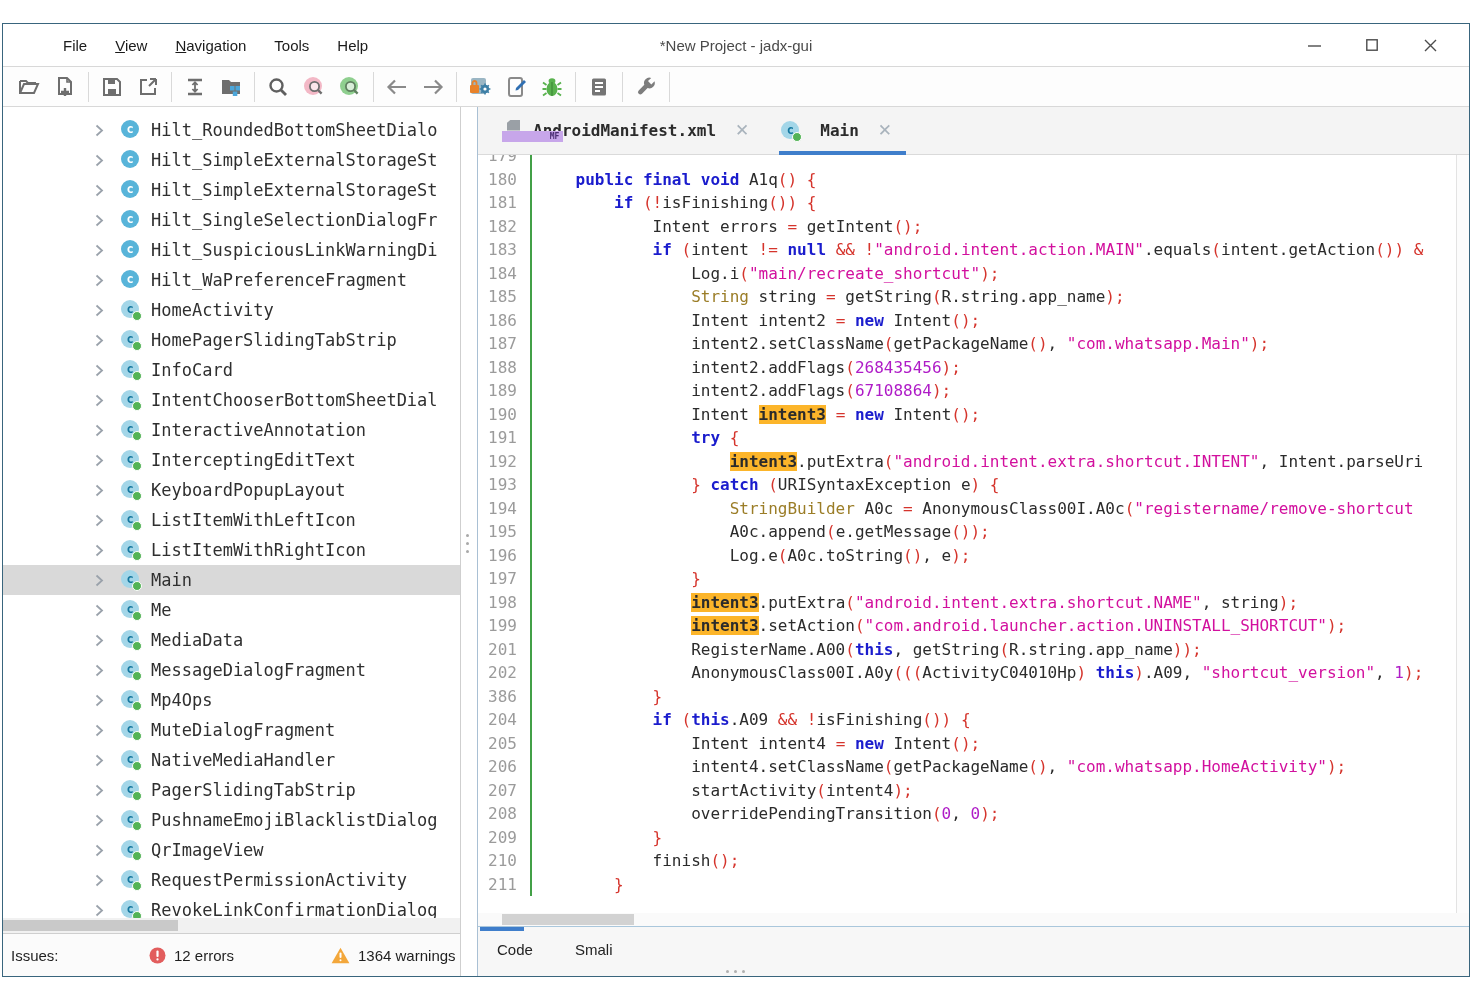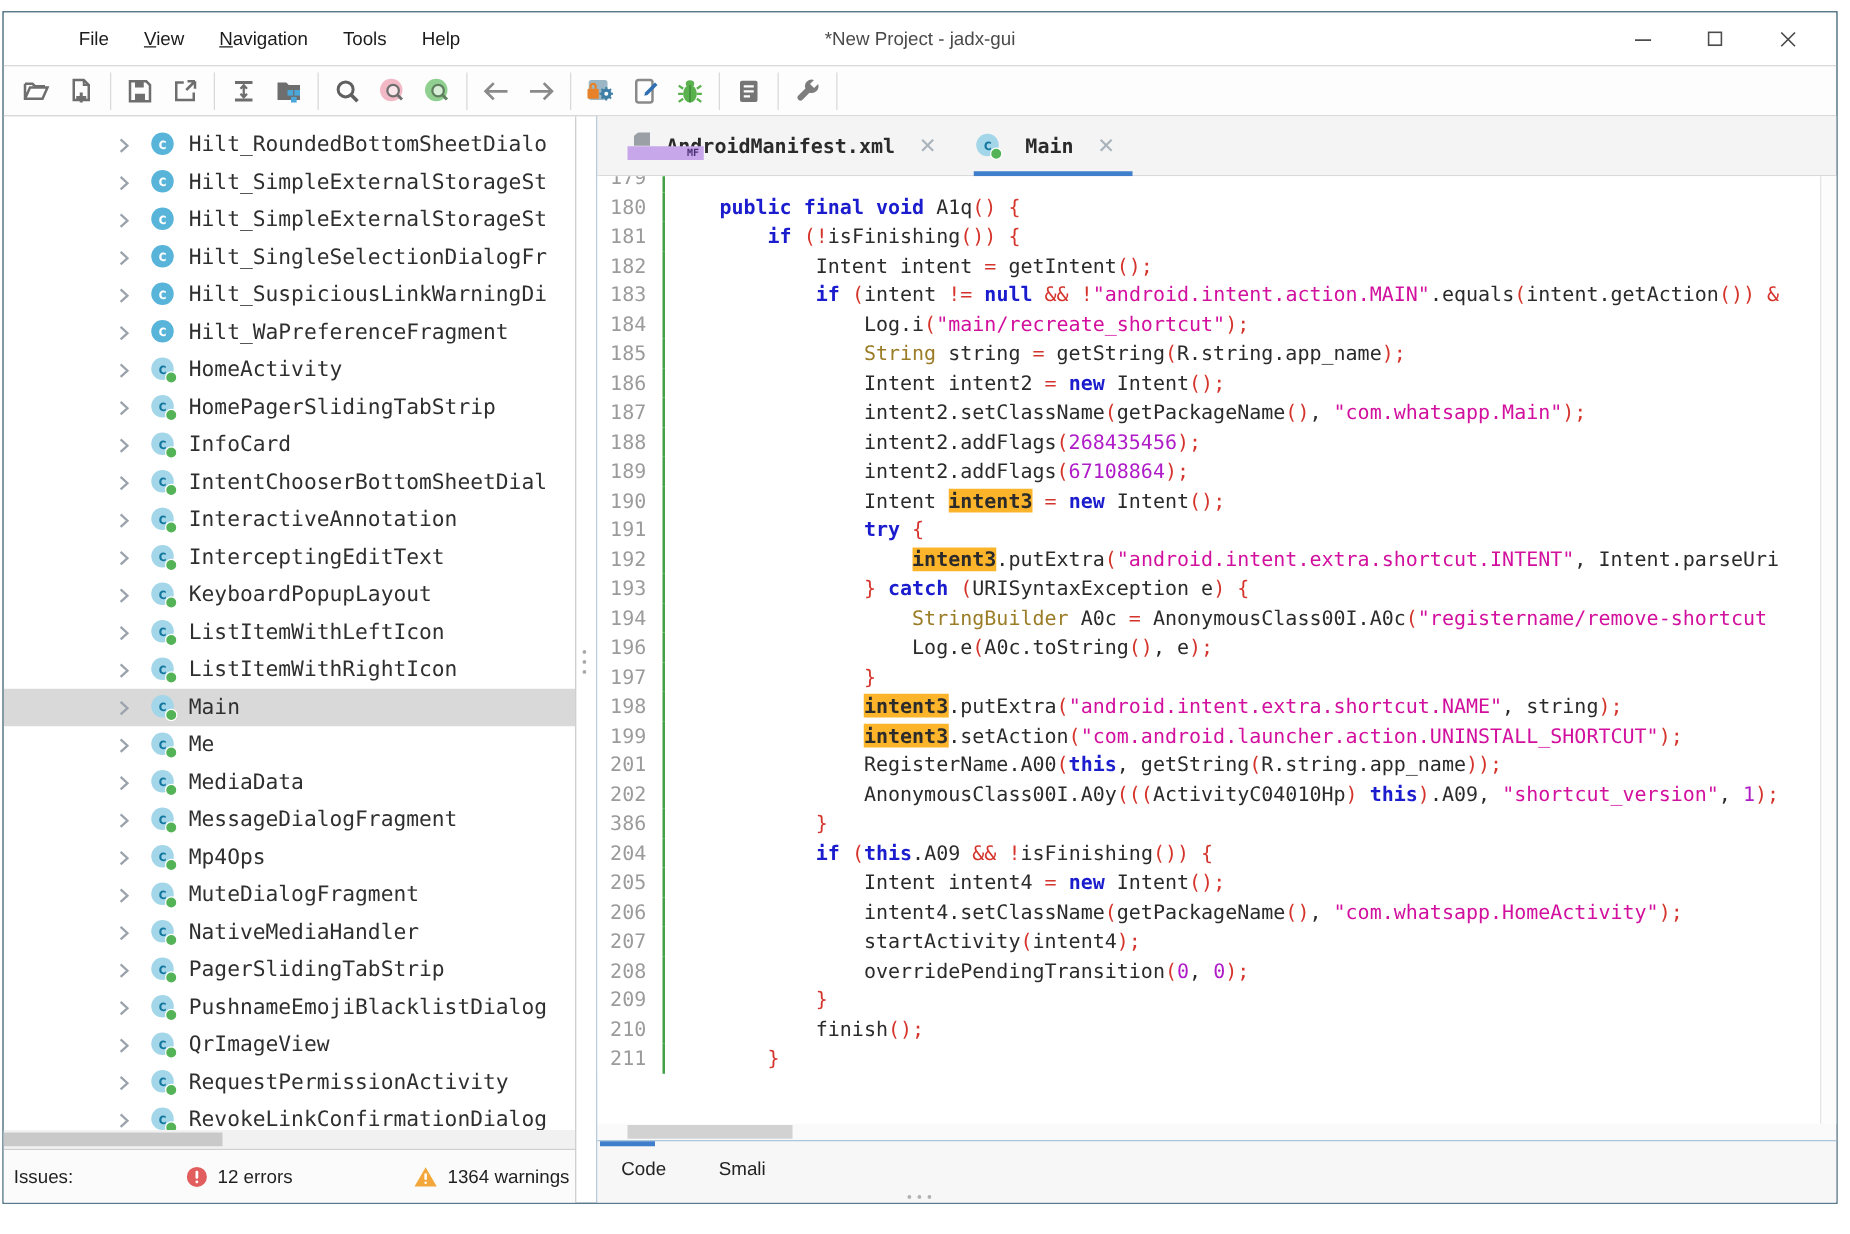--- a/index.html
+++ b/index.html
@@ -1,17 +1,17 @@
 <!DOCTYPE html>
 <html><head>
 <meta charset="utf-8">
 <style>
   html,body{margin:0;padding:0;background:#ffffff;width:1480px;height:987px;overflow:hidden;
     font-family:"Liberation Sans",sans-serif;-webkit-font-smoothing:antialiased;}
-  .window{position:absolute;left:2px;top:9px;width:1466px;height:952px;border:1px solid #39657d;background:#a3a3a3;}
+  .window{position:absolute;left:2px;top:23px;width:1466px;height:952px;border:1px solid #39657d;background:#7dd3fc;}
 
   
   .titlebar{position:absolute;left:0;top:0;width:100%;height:42px;background:#fff;}
   .menubar{position:absolute;left:48px;top:0;height:42px;display:flex;align-items:center;gap:4px;}
   .menu-item{font-size:15px;color:#1b1b1b;padding:4px 12px;cursor:default;}
   .menu-item u{text-decoration:underline;}
   .win-title{position:absolute;left:0;right:0;top:0;height:42px;display:flex;align-items:center;justify-content:center;
     font-size:15px;color:#4a4a4a;pointer-events:none;}
   .win-controls{position:absolute;right:10px;top:0;height:42px;display:flex;align-items:center;}
   .win-btn{width:58px;height:42px;display:flex;align-items:center;justify-content:center;color:#4c4c4c;}
@@ -649,33 +649,34 @@
           </span>
           <span>Main</span>
           <span class="close">✕</span>
         </div>
       </div>
     <div class="code-area">
       <div class="code-scroller">
           <div class="code-row"><span class="ln">179</span><span class="gl"></span><span class="ct-wrap"><span class="ct"></span></span></div>
           <div class="code-row"><span class="ln">180</span><span class="gl"></span><span class="ct-wrap"><span class="ct"><span>    </span><span class="tk-k">public</span><span> </span><span class="tk-k">final</span><span> </span><span class="tk-k">void</span><span> A1q</span><span class="tk-o">()</span><span> </span><span class="tk-o">{</span></span></span></div>
           <div class="code-row"><span class="ln">181</span><span class="gl"></span><span class="ct-wrap"><span class="ct"><span>        </span><span class="tk-k">if</span><span> </span><span class="tk-o">(!</span><span>isFinishing</span><span class="tk-o">())</span><span> </span><span class="tk-o">{</span></span></span></div>
-          <div class="code-row"><span class="ln">182</span><span class="gl"></span><span class="ct-wrap"><span class="ct"><span>            Intent intent </span><span class="tk-o">=</span><span> getIntent</span><span class="tk-o">();</span></span></span></div>
+          <div class="code-row"><span class="ln">182</span><span class="gl"></span><span class="ct-wrap"><span class="ct"><span>            Intent errors </span><span class="tk-o">=</span><span> getIntent</span><span class="tk-o">();</span></span></span></div>
           <div class="code-row"><span class="ln">183</span><span class="gl"></span><span class="ct-wrap"><span class="ct"><span>            </span><span class="tk-k">if</span><span> </span><span class="tk-o">(</span><span>intent </span><span class="tk-o">!=</span><span> </span><span class="tk-k">null</span><span> </span><span class="tk-o">&amp;&amp;</span><span> </span><span class="tk-o">!</span><span class="tk-s">"android.intent.action.MAIN"</span><span>.equals</span><span class="tk-o">(</span><span>intent.getAction</span><span class="tk-o">())</span><span> </span><span class="tk-o">&amp;</span></span></span></div>
           <div class="code-row"><span class="ln">184</span><span class="gl"></span><span class="ct-wrap"><span class="ct"><span>                Log.i</span><span class="tk-o">(</span><span class="tk-s">"main/recreate_shortcut"</span><span class="tk-o">);</span></span></span></div>
           <div class="code-row"><span class="ln">185</span><span class="gl"></span><span class="ct-wrap"><span class="ct"><span>                </span><span class="tk-t">String</span><span> string </span><span class="tk-o">=</span><span> getString</span><span class="tk-o">(</span><span>R.string.app_name</span><span class="tk-o">);</span></span></span></div>
           <div class="code-row"><span class="ln">186</span><span class="gl"></span><span class="ct-wrap"><span class="ct"><span>                Intent intent2 </span><span class="tk-o">=</span><span> </span><span class="tk-k">new</span><span> Intent</span><span class="tk-o">();</span></span></span></div>
           <div class="code-row"><span class="ln">187</span><span class="gl"></span><span class="ct-wrap"><span class="ct"><span>                intent2.setClassName</span><span class="tk-o">(</span><span>getPackageName</span><span class="tk-o">()</span><span>, </span><span class="tk-s">"com.whatsapp.Main"</span><span class="tk-o">);</span></span></span></div>
           <div class="code-row"><span class="ln">188</span><span class="gl"></span><span class="ct-wrap"><span class="ct"><span>                intent2.addFlags</span><span class="tk-o">(</span><span class="tk-n">268435456</span><span class="tk-o">);</span></span></span></div>
           <div class="code-row"><span class="ln">189</span><span class="gl"></span><span class="ct-wrap"><span class="ct"><span>                intent2.addFlags</span><span class="tk-o">(</span><span class="tk-n">67108864</span><span class="tk-o">);</span></span></span></div>
           <div class="code-row"><span class="ln">190</span><span class="gl"></span><span class="ct-wrap"><span class="ct"><span>                Intent </span><span class="tk-h">intent3</span><span> </span><span class="tk-o">=</span><span> </span><span class="tk-k">new</span><span> Intent</span><span class="tk-o">();</span></span></span></div>
           <div class="code-row"><span class="ln">191</span><span class="gl"></span><span class="ct-wrap"><span class="ct"><span>                </span><span class="tk-k">try</span><span> </span><span class="tk-o">{</span></span></span></div>
           <div class="code-row"><span class="ln">192</span><span class="gl"></span><span class="ct-wrap"><span class="ct"><span>                    </span><span class="tk-h">intent3</span><span>.putExtra</span><span class="tk-o">(</span><span class="tk-s">"android.intent.extra.shortcut.INTENT"</span><span>, Intent.parseUri</span></span></span></div>
           <div class="code-row"><span class="ln">193</span><span class="gl"></span><span class="ct-wrap"><span class="ct"><span>                </span><span class="tk-o">}</span><span> </span><span class="tk-k">catch</span><span> </span><span class="tk-o">(</span><span>URISyntaxException e</span><span class="tk-o">)</span><span> </span><span class="tk-o">{</span></span></span></div>
           <div class="code-row"><span class="ln">194</span><span class="gl"></span><span class="ct-wrap"><span class="ct"><span>                    </span><span class="tk-t">StringBuilder</span><span> A0c </span><span class="tk-o">=</span><span> AnonymousClass00I.A0c</span><span class="tk-o">(</span><span class="tk-s">"registername/remove-shortcut</span></span></span></div>
+          <div class="code-row"><span class="ln">195</span><span class="gl"></span><span class="ct-wrap"><span class="ct"><span>                    A0c.append</span><span class="tk-o">(</span><span>e.getMessage</span><span class="tk-o">());</span></span></span></div>
           <div class="code-row"><span class="ln">196</span><span class="gl"></span><span class="ct-wrap"><span class="ct"><span>                    Log.e</span><span class="tk-o">(</span><span>A0c.toString</span><span class="tk-o">()</span><span>, e</span><span class="tk-o">);</span></span></span></div>
           <div class="code-row"><span class="ln">197</span><span class="gl"></span><span class="ct-wrap"><span class="ct"><span>                </span><span class="tk-o">}</span></span></span></div>
           <div class="code-row"><span class="ln">198</span><span class="gl"></span><span class="ct-wrap"><span class="ct"><span>                </span><span class="tk-h">intent3</span><span>.putExtra</span><span class="tk-o">(</span><span class="tk-s">"android.intent.extra.shortcut.NAME"</span><span>, string</span><span class="tk-o">);</span></span></span></div>
           <div class="code-row"><span class="ln">199</span><span class="gl"></span><span class="ct-wrap"><span class="ct"><span>                </span><span class="tk-h">intent3</span><span>.setAction</span><span class="tk-o">(</span><span class="tk-s">"com.android.launcher.action.UNINSTALL_SHORTCUT"</span><span class="tk-o">);</span></span></span></div>
           <div class="code-row"><span class="ln">201</span><span class="gl"></span><span class="ct-wrap"><span class="ct"><span>                RegisterName.A00</span><span class="tk-o">(</span><span class="tk-k">this</span><span>, getString</span><span class="tk-o">(</span><span>R.string.app_name</span><span class="tk-o">));</span></span></span></div>
           <div class="code-row"><span class="ln">202</span><span class="gl"></span><span class="ct-wrap"><span class="ct"><span>                AnonymousClass00I.A0y</span><span class="tk-o">(((</span><span>ActivityC04010Hp</span><span class="tk-o">)</span><span> </span><span class="tk-k">this</span><span class="tk-o">)</span><span>.A09, </span><span class="tk-s">"shortcut_version"</span><span>, </span><span class="tk-n">1</span><span class="tk-o">);</span></span></span></div>
           <div class="code-row"><span class="ln">386</span><span class="gl"></span><span class="ct-wrap"><span class="ct"><span>            </span><span class="tk-o">}</span></span></span></div>
           <div class="code-row"><span class="ln">204</span><span class="gl"></span><span class="ct-wrap"><span class="ct"><span>            </span><span class="tk-k">if</span><span> </span><span class="tk-o">(</span><span class="tk-k">this</span><span>.A09 </span><span class="tk-o">&amp;&amp; !</span><span>isFinishing</span><span class="tk-o">())</span><span> </span><span class="tk-o">{</span></span></span></div>
           <div class="code-row"><span class="ln">205</span><span class="gl"></span><span class="ct-wrap"><span class="ct"><span>                Intent intent4 </span><span class="tk-o">=</span><span> </span><span class="tk-k">new</span><span> Intent</span><span class="tk-o">();</span></span></span></div>
           <div class="code-row"><span class="ln">206</span><span class="gl"></span><span class="ct-wrap"><span class="ct"><span>                intent4.setClassName</span><span class="tk-o">(</span><span>getPackageName</span><span class="tk-o">()</span><span>, </span><span class="tk-s">"com.whatsapp.HomeActivity"</span><span class="tk-o">);</span></span></span></div>

